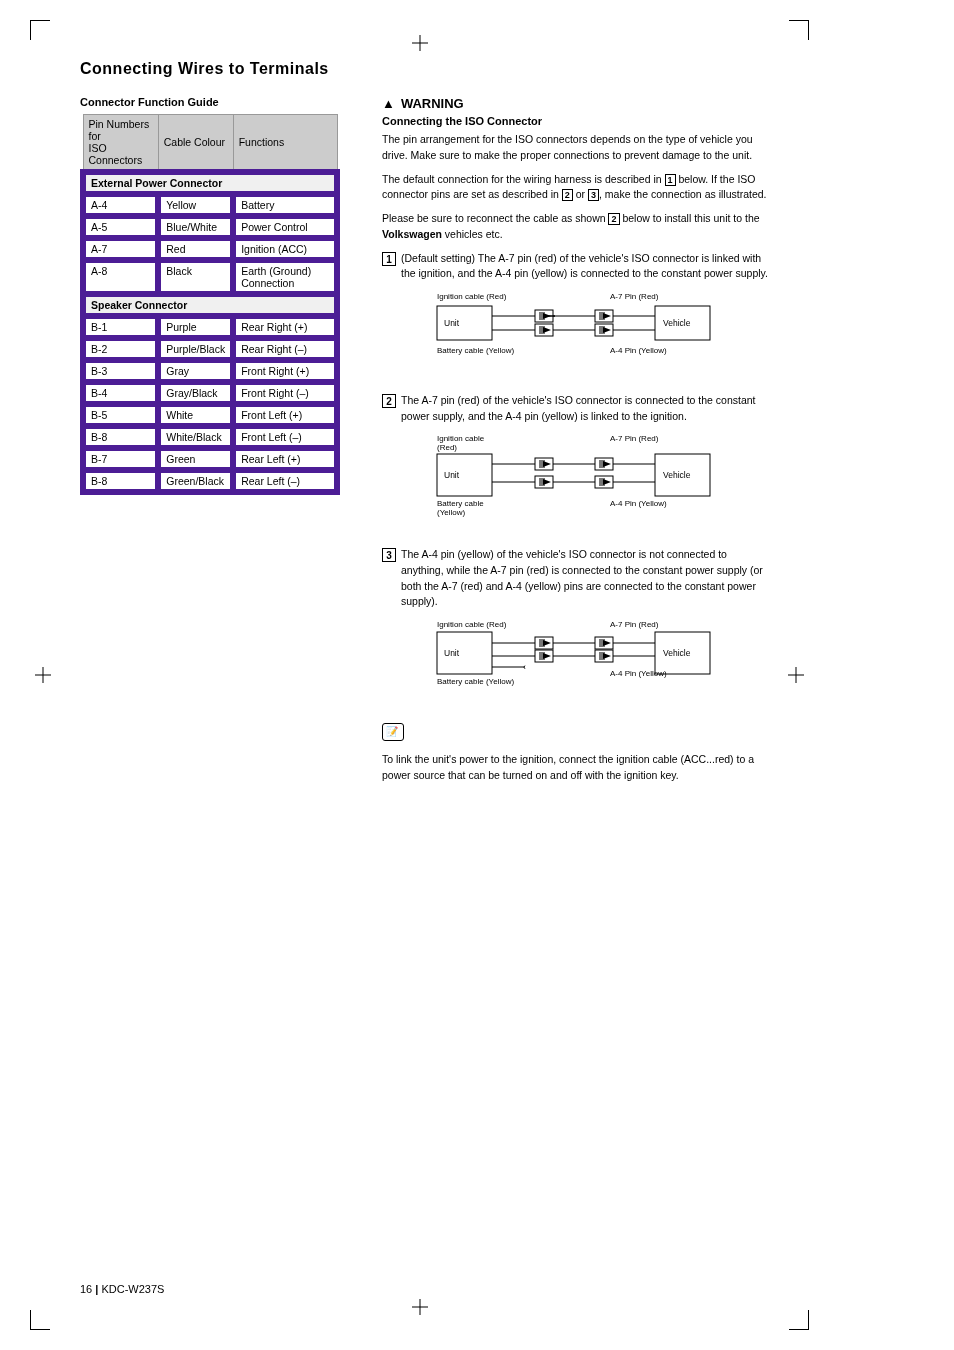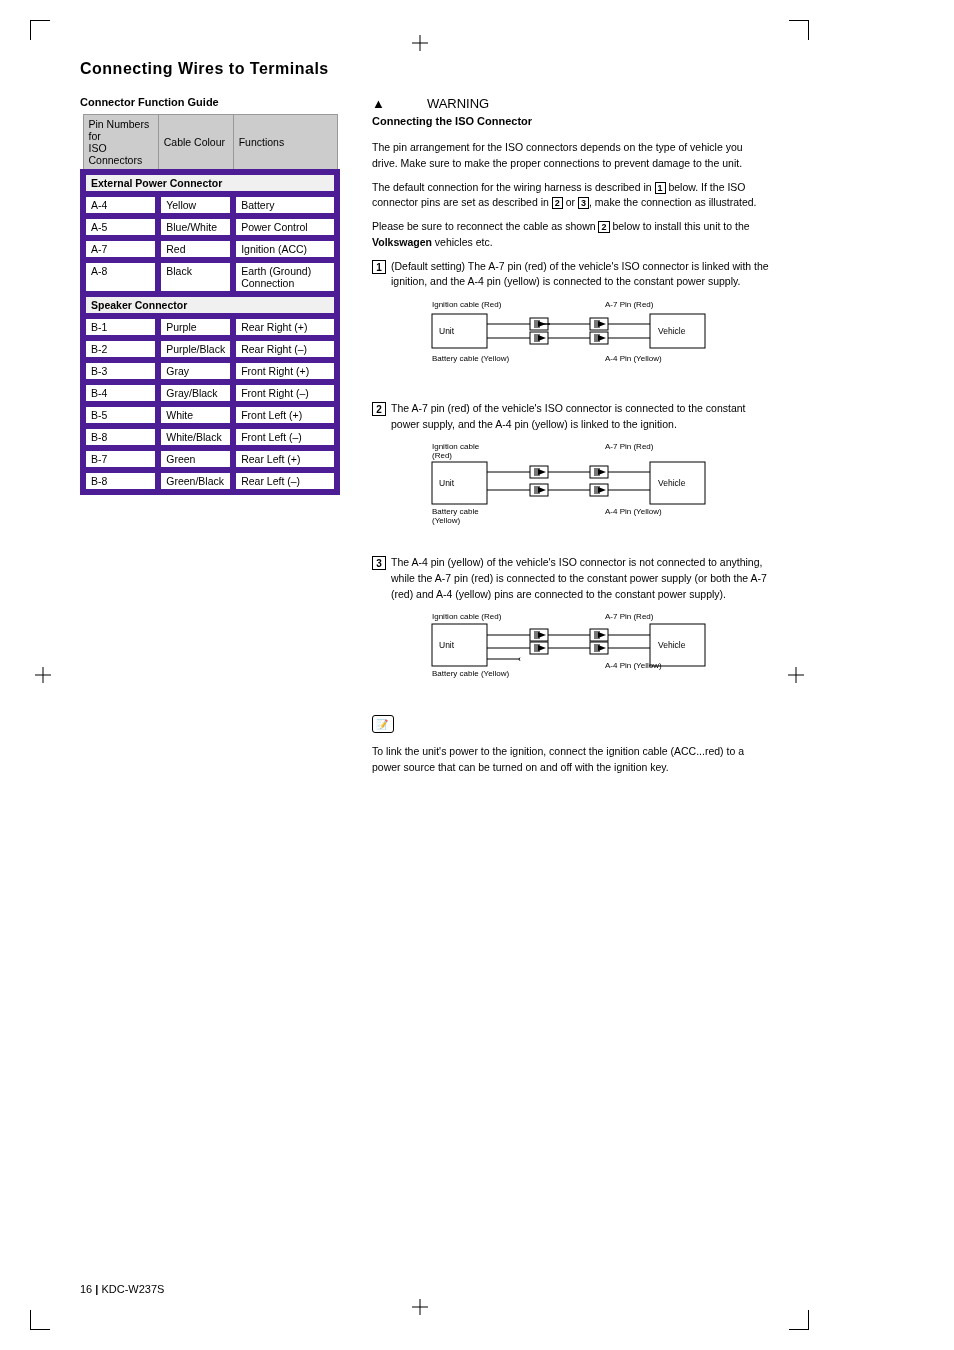--- a/index.html
+++ b/index.html
@@ -60,21 +60,21 @@
     .crosshair.rc { right: 35px; top: 50%; transform: translateY(-50%); }
 
     h1.page-title {
       font-size: 16px;
       font-weight: bold;
       margin-bottom: 18px;
       letter-spacing: 0.5px;
     }
     .two-col {
       display: flex;
-      gap: 32px;
+      gap: 42px;
     }
     .left-col {
       width: 260px;
       flex-shrink: 0;
     }
     .right-col {
       flex: 1;
     }
     h2.section-title {
       font-size: 11px;
@@ -115,27 +115,26 @@
     }
     .warning-triangle {
       display: inline-flex;
       align-items: center;
       justify-content: center;
       font-size: 13px;
       font-weight: bold;
     }
     .warning-title {
       font-size: 13px;
-      font-weight: normal;
-      margin-left: 36px;
+      font-weight: bold;
     }
     h3.subsection {
       font-size: 11px;
       font-weight: bold;
-      margin-bottom: 13px;
+      margin-bottom: 5px;
     }
     .warning-text {
       font-size: 10.5px;
       line-height: 1.5;
       margin-bottom: 8px;
     }
 
     
     .numbered-item {
       display: flex;

